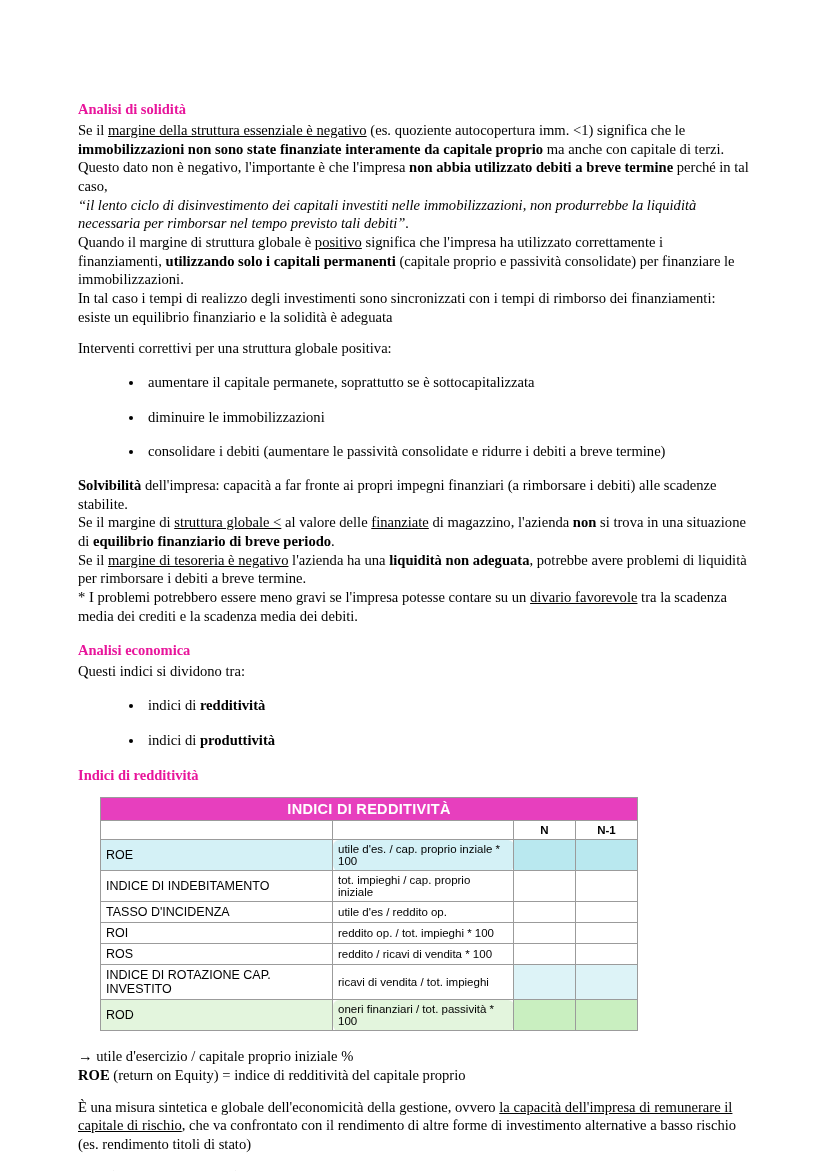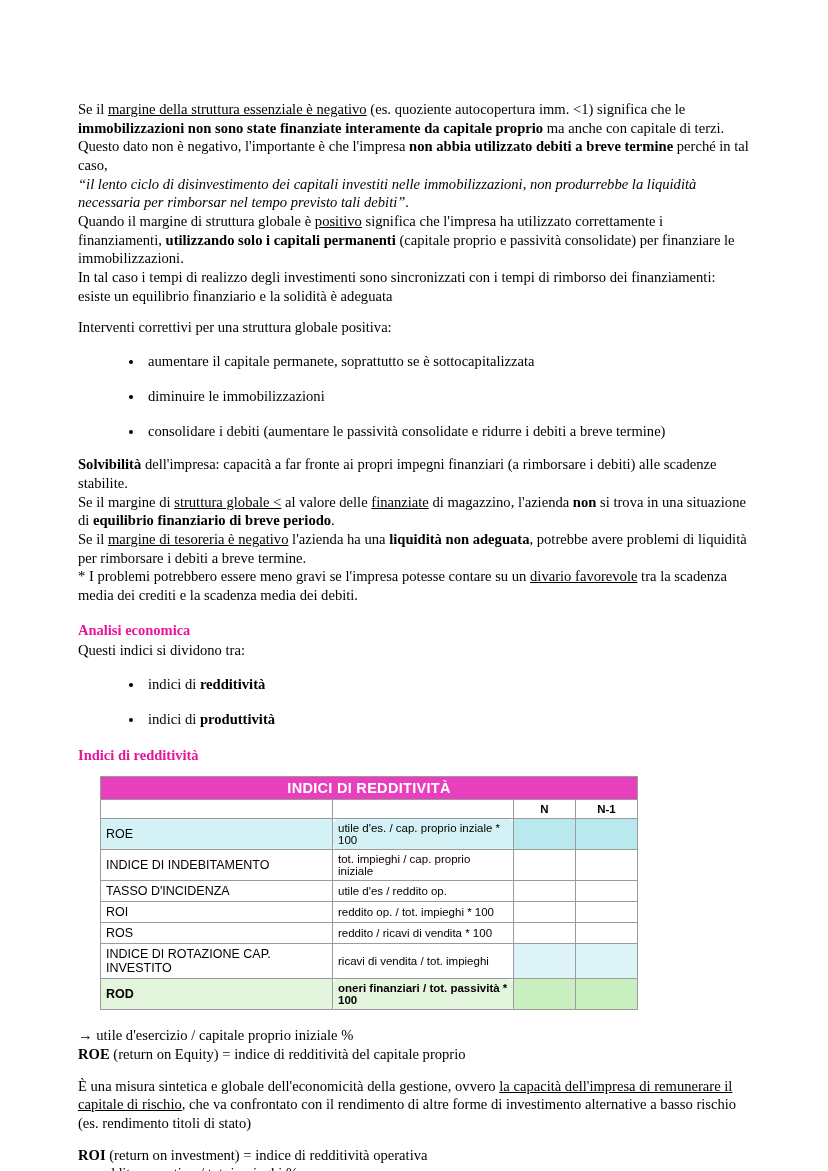--- a/index.html
+++ b/index.html
@@ -94,34 +94,35 @@
   }
   .frm {
     font-size: 11.5px;
     text-align: left;
     border-radius: 6px;
   }
   .row-cyan .lbl, .row-cyan .frm { background: #d4f1f6; }
   .row-cyan .val { background: #b9e8ef; }
   .row-white .lbl, .row-white .frm { background: #ffffff; }
   .row-white .val { background: #ffffff; }
-  .row-green .lbl, .row-green .frm { background: #e3f5dd; font-weight: bold; }
+  .row-green .lbl, .row-green .frm { background: #e3f5dd; }
   .row-green .val { background: #c9efc0; }
   .row-lightcyan .lbl, .row-lightcyan .frm { background: #ffffff; }
   .row-lightcyan .val { background: #ddf3f7; }
   .col-n { width: 62px; }
   .col-lbl { width: 232px; }
   .col-frm { width: 181px; }
   .after-table { margin-top: 16px; }
 </style>
 </head>
 <body>
 
 <div class="page">
 
+  <h2 class="section-heading">Analisi di solidità</h2>
 
   <p class="body"><span>Se il </span><span class="u">margine della struttura essenziale è negativo</span><span> (es. quoziente autocopertura imm. &lt;1) significa che le </span><span class="b">immobilizzazioni non sono state finanziate interamente da capitale proprio</span><span> ma anche con capitale di terzi.</span></p>
 
   <p class="body"><span>Questo dato non è negativo, l'importante è che l'impresa </span><span class="b">non abbia utilizzato debiti a breve termine</span><span> perché in tal caso,</span></p>
   <p class="body i">“il lento ciclo di disinvestimento dei capitali investiti nelle immobilizzazioni, non produrrebbe la liquidità necessaria per rimborsar nel tempo previsto tali debiti”.</p>
 
   <p class="body"><span>Quando il margine di struttura globale è </span><span class="u">positivo</span><span> significa che l'impresa ha utilizzato correttamente i finanziamenti, </span><span class="b">utilizzando solo i capitali permanenti</span><span> (capitale proprio e passività consolidate) per finanziare le immobilizzazioni.</span></p>
 
   <p class="body">In tal caso i tempi di realizzo degli investimenti sono sincronizzati con i tempi di rimborso dei finanziamenti: esiste un equilibrio finanziario e la solidità è adeguata</p>
 

